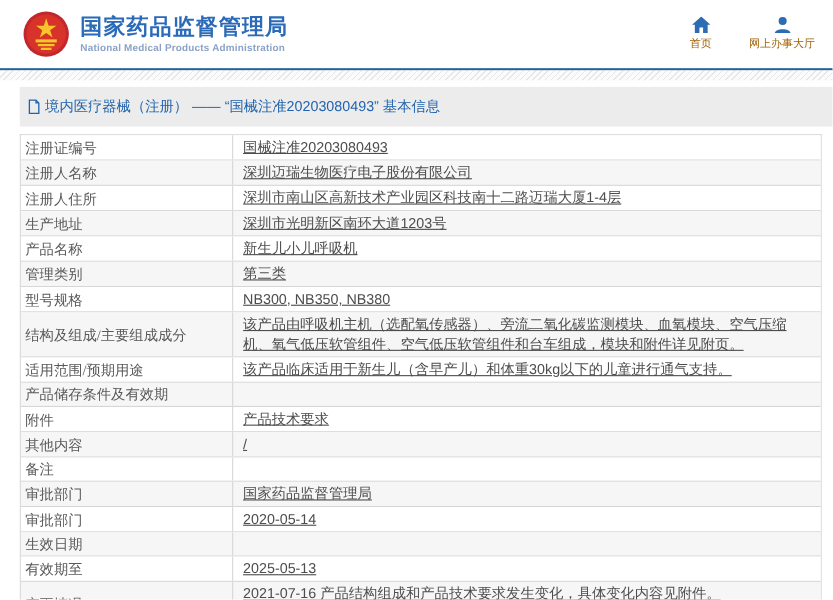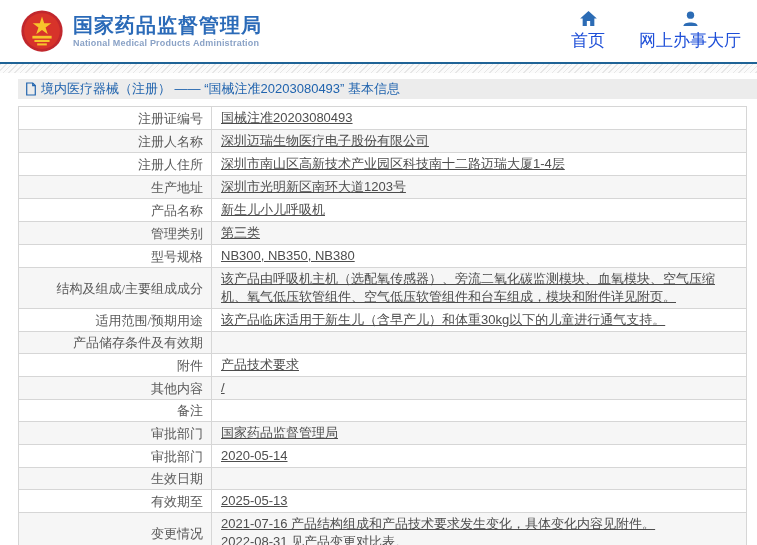--- a/index.html
+++ b/index.html
@@ -9,39 +9,39 @@
   
   .header { height:62px; display:flex; align-items:center; padding-left:20px; background:#fff; }
   .emblem { width:44px; height:46px; flex:0 0 auto; }
   .title-block { margin-left:9px; }
   .site-title { font-size:20px; font-weight:bold; color:#2a6ab8; letter-spacing:1px; line-height:22px; }
   .site-subtitle { font-size:9px; color:#8aa2c6; font-weight:bold; letter-spacing:.2px; margin-top:2px; }
   .data-query { margin-left:52px; display:flex; align-items:center; gap:5px; cursor:pointer; }
   .data-query-label { font-size:14px; color:#333; }
   .top-nav { margin-left:auto; display:flex; gap:34px; padding-right:16px; }
   .nav-item { display:flex; flex-direction:column; align-items:center; gap:3px; cursor:pointer; }
-  .nav-item .nav-label { font-size:17px; color:#1d4ed8; white-space:nowrap; }
+  .nav-item .nav-label { font-size:10px; color:#a16207; white-space:nowrap; }
 
   
   .blue-line { height:2px; background:#1f6396; }
   .hatch-strip { height:9px;
     background:repeating-linear-gradient(135deg,#e7e7e7 0,#e7e7e7 1px,#fbfbfb 1px,#fbfbfb 4px); }
 
   
-  .breadcrumb { margin:6px 0 0 18px; height:20px; background:#ececec;
+  .breadcrumb { margin:6px 0 0 18px; height:36px; background:#ececec;
     display:flex; align-items:center; padding-left:7px; gap:4px; }
   .breadcrumb-text { font-size:13px; color:#2164ae; }
 
   
   .info-table { margin:7px 10px 0 18px; width:729px;
     border:1px solid #d6d6d6; border-bottom:none; }
   .row { display:flex; border-bottom:1px solid #d6d6d6; min-height:21px; background:#fff; }
   .row.alt { background:#f6f6f6; }
   .cell-label { width:193px; flex:0 0 auto; border-right:1px solid #d6d6d6;
-    display:flex; align-items:center; justify-content:flex-end; gap:3px;
+    display:flex; align-items:center; justify-content:flex-start; gap:3px;
     padding:2px 8px 2px 4px; font-size:13px; color:#595959; text-align:right; line-height:17px;font-family:Liberation Serif, serif; }
   .cell-value { flex:1; display:flex; align-items:flex-start;
     padding:2px 6px 2px 9px; font-size:13px; color:#4d4d4d; line-height:18px;text-decoration:underline; }
   .cell-value .val { white-space:pre-line; }
 
   svg { display:block; }
 </style>
 </head>
 <body>
 

